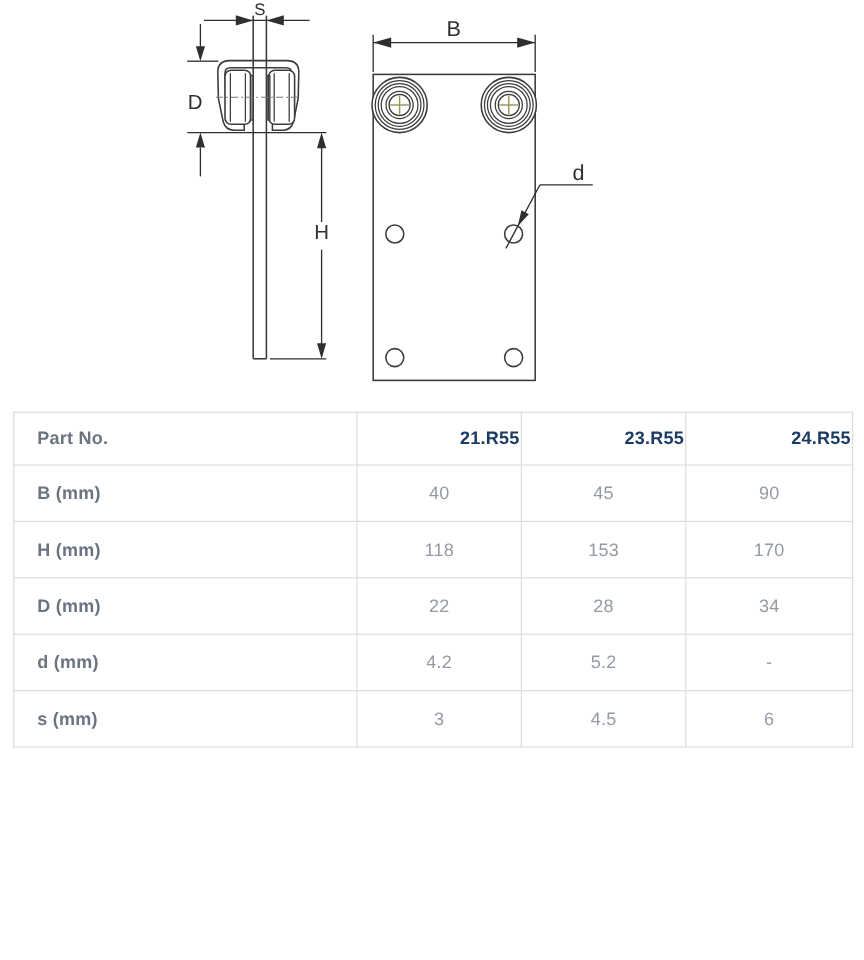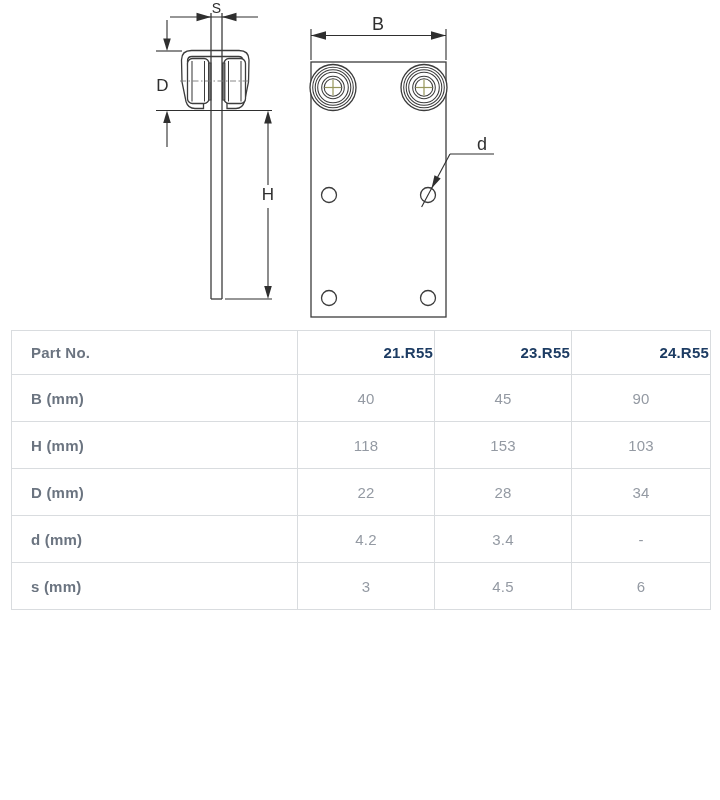--- a/index.html
+++ b/index.html
@@ -12,21 +12,21 @@
   .part-line-thin{fill:none;stroke:var(--line-dark);stroke-width:1.05;}
   .part-fill{fill:#ffffff;stroke:var(--line-dark);stroke-width:1.3;}
   .dim-line{fill:none;stroke:var(--dim-dark);stroke-width:1.1;}
   .dim-arrow{fill:var(--dim-dark);stroke:none;}
   .dim-text{fill:var(--dim-dark);font-family:"Liberation Sans",sans-serif;}
   .centerline{stroke:#7a7a7a;stroke-width:0.9;fill:none;
               stroke-dasharray:6 2.5 1.5 2.5;}
   .crosshair{stroke:var(--centerline-olive);stroke-width:1.2;fill:none;}
 
   
-  .spec-table{position:absolute;left:11px;top:330px;width:699px;
+  .spec-table{position:absolute;left:11px;top:343px;width:699px;
               border-collapse:collapse;table-layout:fixed;border-radius:26px;}
   .spec-table td{border:1px solid var(--border-gray);height:44px;
                  font-size:15px;letter-spacing:.2px;background:#fff;}
   .spec-table tr.hdr-row td{height:41px;}
   td.lbl{color:var(--label-gray);font-weight:700;text-align:left;
          padding-left:19px;}
   td.hdr{color:var(--accent-navy);font-weight:700;text-align:right;}
   td.val{color:var(--value-gray);font-weight:400;text-align:center;}
 </style>
 </head>
@@ -159,32 +159,32 @@
     <tr>
       <td class="lbl">B (mm)</td>
       <td class="val">40</td>
       <td class="val">45</td>
       <td class="val">90</td>
     </tr>
     <tr>
       <td class="lbl">H (mm)</td>
       <td class="val">118</td>
       <td class="val">153</td>
-      <td class="val">103</td>
+      <td class="val">170</td>
     </tr>
     <tr>
       <td class="lbl">D (mm)</td>
       <td class="val">22</td>
       <td class="val">28</td>
       <td class="val">34</td>
     </tr>
     <tr>
       <td class="lbl">d (mm)</td>
       <td class="val">4.2</td>
-      <td class="val">3.4</td>
+      <td class="val">5.2</td>
       <td class="val">-</td>
     </tr>
     <tr>
       <td class="lbl">s (mm)</td>
       <td class="val">3</td>
       <td class="val">4.5</td>
       <td class="val">6</td>
     </tr>
   </tbody>
 </table>

